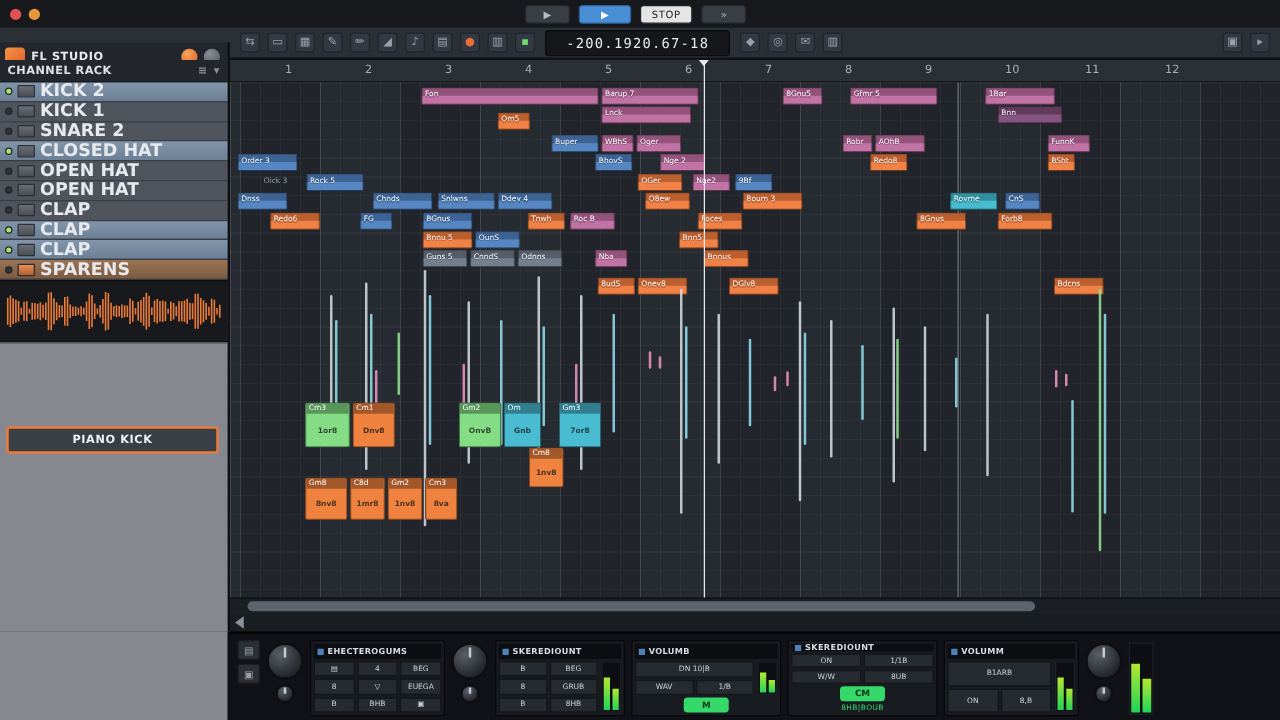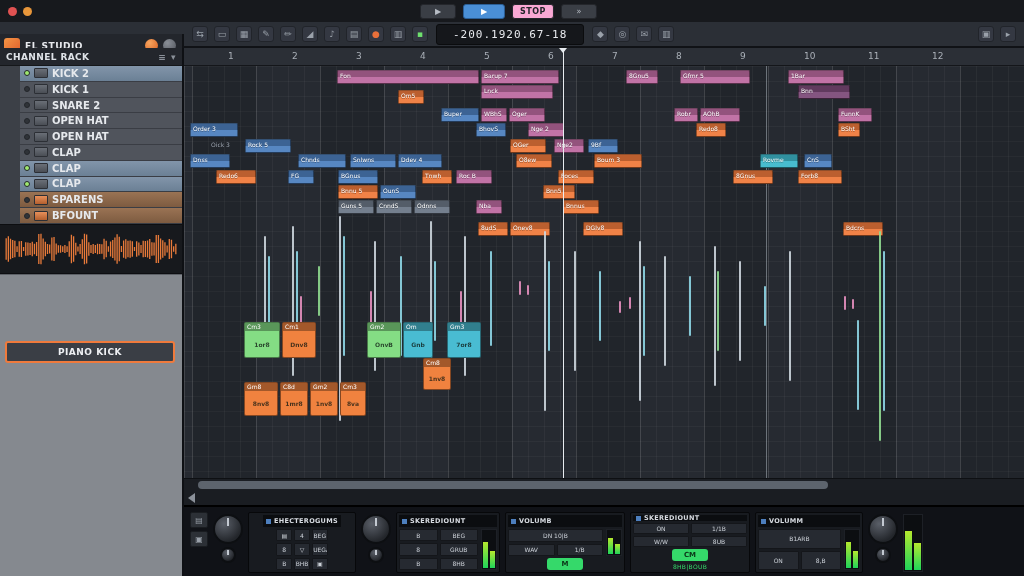--- a/index.html
+++ b/index.html
@@ -9,21 +9,21 @@
 
   
   .titlebar { height:22px; background:#17191d; display:flex; align-items:center; padding:0 8px; position:relative; }
   .traffic { display:flex; gap:6px; }
   .dot { width:9px; height:9px; border-radius:50%; display:inline-block; }
   .dot.red { background:#e05252; }
   .dot.orange { background:#e8963a; }
   .transport { position:absolute; left:50%; transform:translateX(-52%); display:flex; gap:7px; }
   .tbtn { height:15px; min-width:36px; border-radius:3px; background:#3a3e45; color:#b8bec6; font-size:8px; display:flex; align-items:center; justify-content:center; border:1px solid #24262b; font-family:inherit; cursor:default; }
   .tbtn.blue { background:#4a8fd6; color:#fff; min-width:42px; border-color:#2b5f96; }
-  .tbtn.light { background:#f9a8d4; color:#23262b; font-weight:bold; min-width:42px; letter-spacing:.5px; }
+  .tbtn.light { background:#e5e5e5; color:#23262b; font-weight:normal; min-width:42px; letter-spacing:.5px; }
 
   
   .toolbar { height:26px; background:#2b2f36; display:flex; align-items:center; border-bottom:2px solid #101216; }
   .brand { width:184px; height:100%; display:flex; align-items:center; gap:5px; padding:0 6px 0 4px; background:#23262c; border-right:2px solid #101216;margin-top:23px; }
   .logo { width:16px; height:16px; background:linear-gradient(135deg,#f49545,#e05d2a); border-radius:3px; flex:none; }
   .appname { font-size:9px; font-weight:bold; color:#e8eaee; letter-spacing:.5px; white-space:nowrap; }
   .circle-btn { width:13px; height:13px; border-radius:50%; flex:none; }
   .circle-btn.orange { background:radial-gradient(circle at 35% 30%, #f7a55f,#d85f20); margin-left:auto; }
   .circle-btn.gray { background:radial-gradient(circle at 35% 30%, #8a8f97,#50545b); }
   .tools { display:flex; gap:6px; padding:0 8px; align-items:center; }
@@ -33,21 +33,21 @@
 
   
   .main { display:flex; height:457px; }
 
   
   .sidebar { width:184px; border-right:2px solid #0e1014; display:flex; flex-direction:column; background:#3c4047; flex:none; }
   .side-header { height:18px; background:#23262c; color:#dfe3e8; font-size:9px; font-weight:bold; display:flex; align-items:center; padding:0 6px; border-bottom:1px solid #15171a; letter-spacing:.4px; }
   .hicons { margin-left:auto; display:flex; gap:5px; }
   .hicon { color:#8b919a; font-size:9px; }
   .channels { display:flex; flex-direction:column; }
-  .chan { height:15.8px; display:flex; align-items:center; gap:4px; padding:6px 4px; background:#50545c; border-bottom:1px solid #3a3d44; font-size:10px; font-weight:bold; color:#e6e9ed;margin-left:20px; }
+  .chan { height:15.8px; display:flex; align-items:center; gap:4px; padding:6px 4px; background:#50545c; border-bottom:1px solid #3a3d44; font-size:14px; font-weight:bold; color:#e6e9ed; }
   .chan.sel { background:linear-gradient(#8295aa,#6b8095); }
   .chan.warm { background:linear-gradient(#9a7354,#7d5b40); }
   .led { width:6px; height:6px; border-radius:50%; background:#2f3338; border:1px solid #23262b; flex:none; }
   .chan.sel .led { background:#9fe86e; }
   .cicon { width:14px; height:10px; background:linear-gradient(#6a6f77,#4a4e55); border:1px solid #2c2f35; border-radius:1px; flex:none; }
   .chan.warm .cicon { background:linear-gradient(#e8905a,#b35f2e); }
   .clabel { white-space:nowrap; overflow:hidden; }
   .wave-panel { height:50px; background:#17191d; border-top:1px solid #0d0e11; border-bottom:1px solid #0d0e11; padding:1px 4px; }
   .wave-panel svg { width:100%; height:100%; display:block; }
   .side-lower { flex:1; background:#85898f; position:relative; border-top:1px solid #5d6167; }
@@ -184,20 +184,25 @@
           <div class="chan">
             <span class="led"></span>
             <span class="cicon"></span>
             <span class="clabel">KICK 1</span>
           </div>
           <div class="chan">
             <span class="led"></span>
             <span class="cicon"></span>
             <span class="clabel">SNARE 2</span>
           </div>
+          <div class="chan sel">
+            <span class="led"></span>
+            <span class="cicon"></span>
+            <span class="clabel">CLOSED HAT</span>
+          </div>
           <div class="chan">
             <span class="led"></span>
             <span class="cicon"></span>
             <span class="clabel">OPEN HAT</span>
           </div>
           <div class="chan">
             <span class="led"></span>
             <span class="cicon"></span>
             <span class="clabel">OPEN HAT</span>
           </div>
@@ -213,25 +218,20 @@
           </div>
           <div class="chan sel">
             <span class="led"></span>
             <span class="cicon"></span>
             <span class="clabel">CLAP</span>
           </div>
           <div class="chan warm">
             <span class="led"></span>
             <span class="cicon"></span>
             <span class="clabel">SPARENS</span>
-          </div>
-          <div class="chan warm">
-            <span class="led"></span>
-            <span class="cicon"></span>
-            <span class="clabel">BFOUNT</span>
           </div>
         </div>
       <div class="wave-panel">
         <svg viewBox="0 0 160 48" preserveAspectRatio="none">
           <path id="wavepath" stroke="#e87a3a" stroke-width="1.2" fill="none" d="M2 12.8L2 35.2M4 10.8L4 37.2M6 13.4L6 34.6M8 14.5L8 33.5M10 15.4L10 32.6M12 21.0L12 27.0M14 16.0L14 32.0M16 15.6L16 32.4M18 22.0L18 26.0M20 16.9L20 31.1M22 17.1L22 30.9M24 17.7L24 30.3M26 16.4L26 31.6M28 18.6L28 29.4M30 16.7L30 31.3M32 8.4L32 39.6M34 8.1L34 39.9M36 13.1L36 34.9M38 16.5L38 31.5M40 18.8L40 29.2M42 19.2L42 28.8M44 12.1L44 35.9M46 11.6L46 36.4M48 18.3L48 29.7M50 20.0L50 28.0M52 20.0L52 28.0M54 21.0L54 27.0M56 19.8L56 28.2M58 21.0L58 27.0M60 15.8L60 32.2M62 9.2L62 38.8M64 10.6L64 37.4M66 17.6L66 30.4M68 21.5L68 26.5M70 18.8L70 29.2M72 13.8L72 34.2M74 8.0L74 40.0M76 8.8L76 39.2M78 17.0L78 31.0M80 19.8L80 28.2M82 18.9L82 29.1M84 19.7L84 28.3M86 18.4L86 29.6M88 18.9L88 29.1M90 19.1L90 28.9M92 13.4L92 34.6M94 15.3L94 32.7M96 21.2L96 26.8M98 16.1L98 31.9M100 14.7L100 33.3M102 12.0L102 36.0M104 8.5L104 39.5M106 11.1L106 36.9M108 20.8L108 27.2M110 15.0L110 33.0M112 13.8L112 34.2M114 15.4L114 32.6M116 15.0L116 33.0M118 15.9L118 32.1M120 22.0L120 26.0M122 15.8L122 32.2M124 17.2L124 30.8M126 19.8L126 28.2M128 15.5L128 32.5M130 15.7L130 32.3M132 15.1L132 32.9M134 13.5L134 34.5M136 16.9L136 31.1M138 17.3L138 30.7M140 9.3L140 38.7M142 9.3L142 38.7M144 13.0L144 35.0M146 14.8L146 33.2M148 17.0L148 31.0M150 20.3L150 27.7M152 13.6L152 34.4M154 14.4L154 33.6M156 21.2L156 26.8M158 18.6L158 29.4"></path>
         </svg>
       </div>
       <div class="side-lower">
         <button class="piano-roll-btn">PIANO KICK</button>
       </div>
@@ -399,21 +399,21 @@
     <div class="bottom-left"></div>
     <div class="mixer" id="mixer">
         <div class="mx-utils">
           <div class="mx-ubtn">▤</div>
           <div class="mx-ubtn">▣</div>
         </div>
         <div class="mx-knobs">
           <div class="knob knob-big"></div>
           <div class="knob knob-sm"></div>
         </div>
-        <div class="mx-panel" style="width: 108px; align-items: center;">
+        <div class="mx-panel" style="width: 108px;">
           <div class="mx-title">EHECTEROGUMS</div>
           <div class="mx-body">
             <div class="mx-cells">
               <div class="mx-row">
                 <div class="mx-cell">▤</div>
                 <div class="mx-cell">4</div>
                 <div class="mx-cell">BEG</div>
               </div>
               <div class="mx-row">
                 <div class="mx-cell">8</div>

